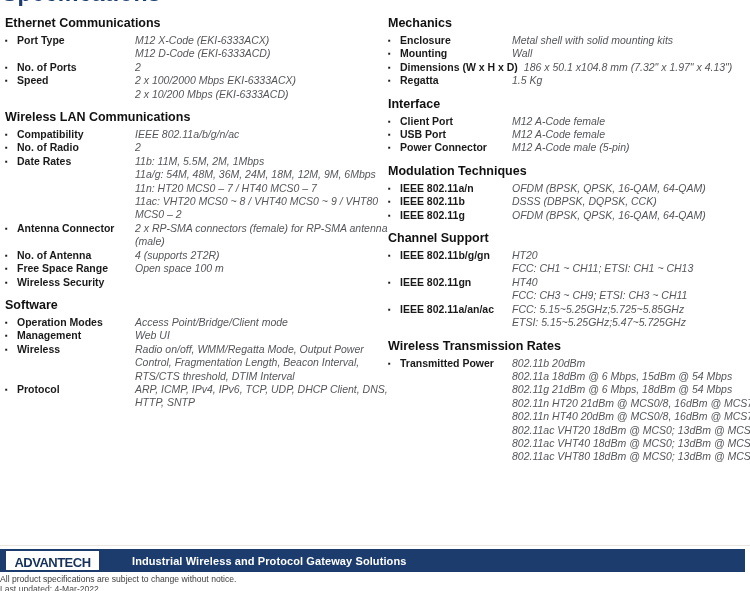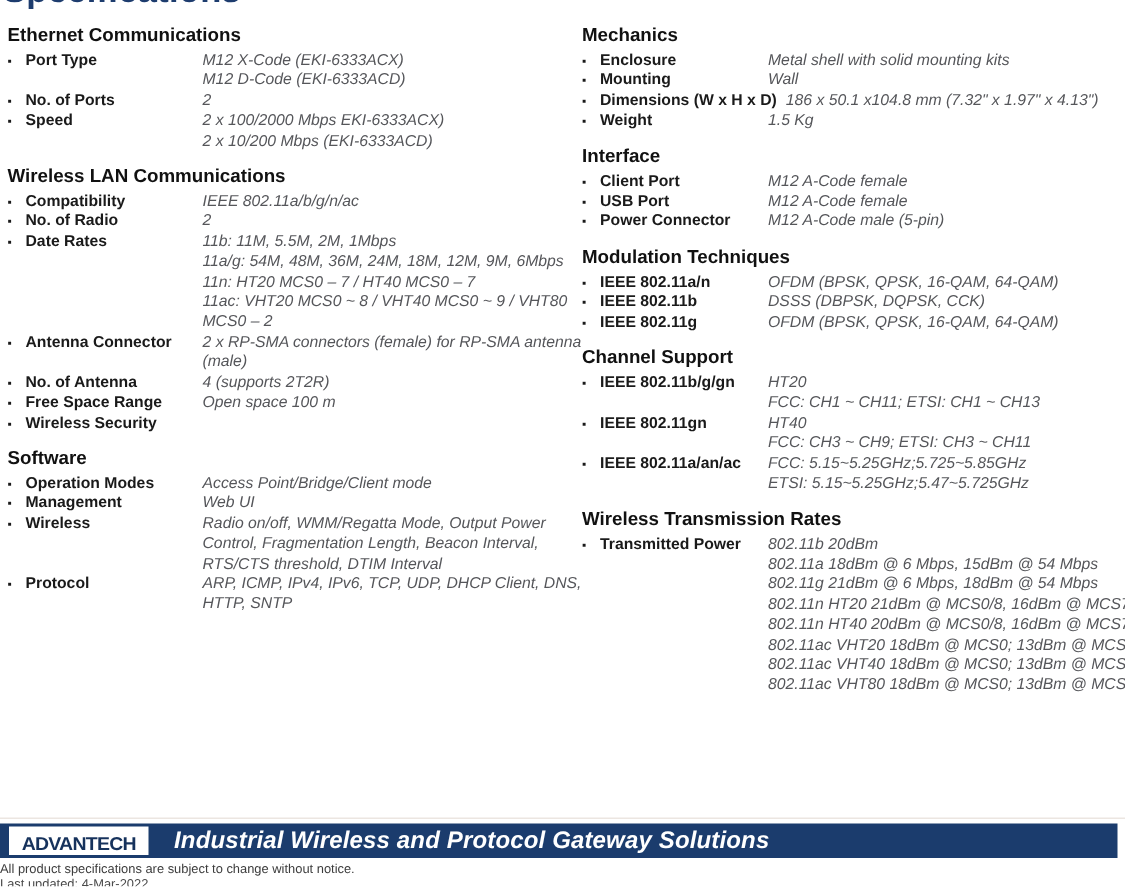--- a/index.html
+++ b/index.html
@@ -58,25 +58,24 @@
   }
   .logo-box {
     position:absolute; left:6px; top:2px; width:93px; height:19px;
     background:#ffffff; display:flex; align-items:flex-end; justify-content:center;
   }
   .logo-text {
     font-size:13px; font-weight:bold; color:#16325c;
     letter-spacing:-0.5px; transform:scaleY(0.95);
   }
   .banner-text {
-    position:absolute; left:116px; top:0; height:23px;
+    position:absolute; left:132px; top:0; height:23px;
     display:flex; align-items:center;
-    font-size:16px; font-weight:bold; color:#ffffff;
+    font-size:11px; font-weight:bold; color:#ffffff;
     letter-spacing:0.1px;
-    font-style:italic;
   }
   .footer-note {
     position:absolute; left:0; top:574px; width:750px;
     display:flex; justify-content:space-between;
     font-size:8.6px; color:#3c3c3c;flex-direction:column;
   }
   .footer-note .right { color:#4a4a4a; padding-right:20px; }
 </style>
 </head>
 <body>
@@ -258,21 +257,21 @@
               <span class="bullet">▪</span>
               <span>Dimensions (W x H x D)</span>
             </div>
             <div class="row-value">
               <div>186 x 50.1 x104.8 mm (7.32" x 1.97" x 4.13")</div>
             </div>
           </div>
           <div class="spec-row">
             <div class="row-label">
               <span class="bullet">▪</span>
-              <span>Weight</span>
+              <span>Regatta</span>
             </div>
             <div class="row-value">
               <div>1.5 Kg</div>
             </div>
           </div>
         </div>
         <div class="spec-section">
           <h3 class="section-heading">Interface</h3>
           <div class="spec-row">
             <div class="row-label">

